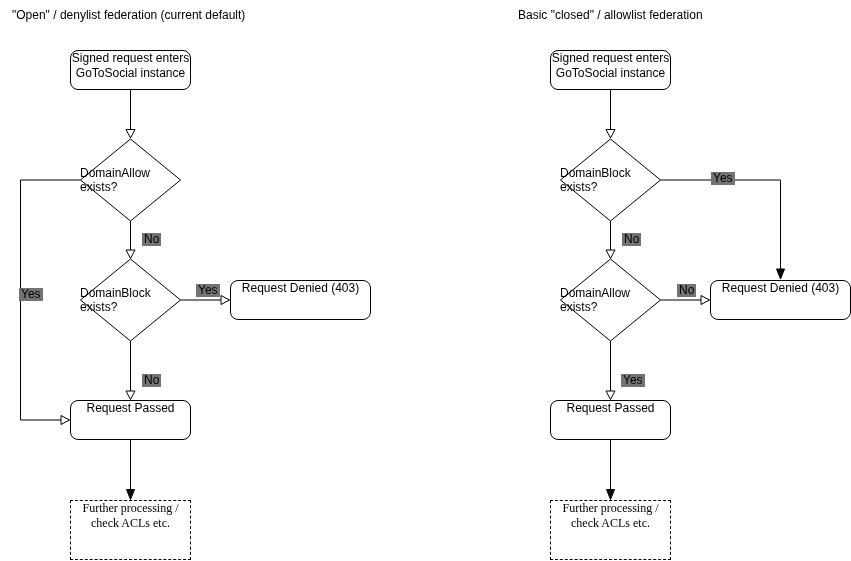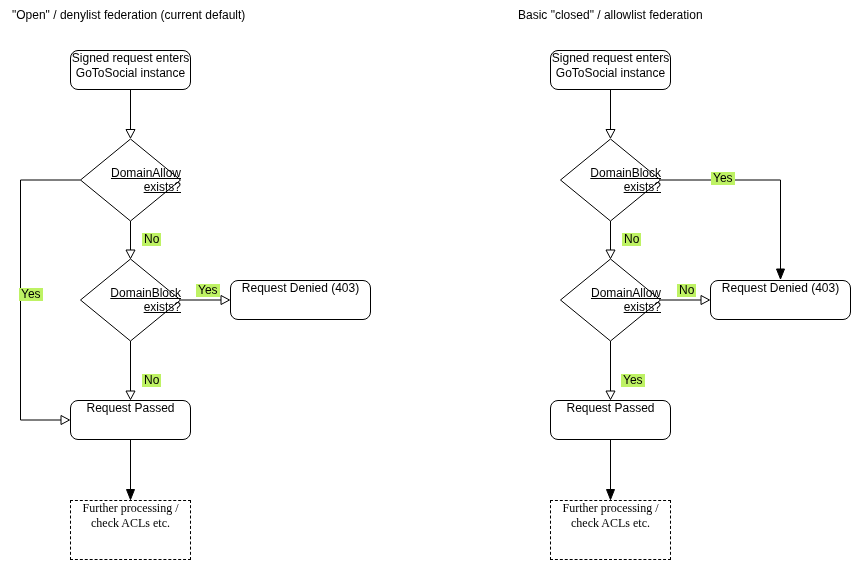--- a/index.html
+++ b/index.html
@@ -10,23 +10,23 @@
   }
   svg.wires{position:absolute;left:0;top:0;}
   .chart-title{position:absolute;white-space:nowrap;}
   .node{
     position:absolute;box-sizing:border-box;background:#ffffff;
     border:1px solid #000000;border-radius:8px;
     display:flex;flex-direction:column;align-items:center;justify-content:flex-start;
     text-align:center;line-height:15px;
   }
   .node.dashed{border-style:dashed;border-radius:0;font-family:Liberation Serif, serif;}
-  .diamond-label{position:absolute;text-align:right;line-height:14px;text-decoration:underline;}
+  .diamond-label{position:absolute;text-align:left;line-height:14px;}
   .edge-label{
-    position:absolute;background:#bef264;line-height:13px;
+    position:absolute;background:#737373;line-height:13px;
     padding:0 2px;white-space:nowrap;
   }
 </style>
 </head>
 <body>
 
 <div class="canvas">
 
   <svg class="wires" width="851" height="561" viewBox="0 0 851 561">
     <g fill="none" stroke="#000000" stroke-width="1">

